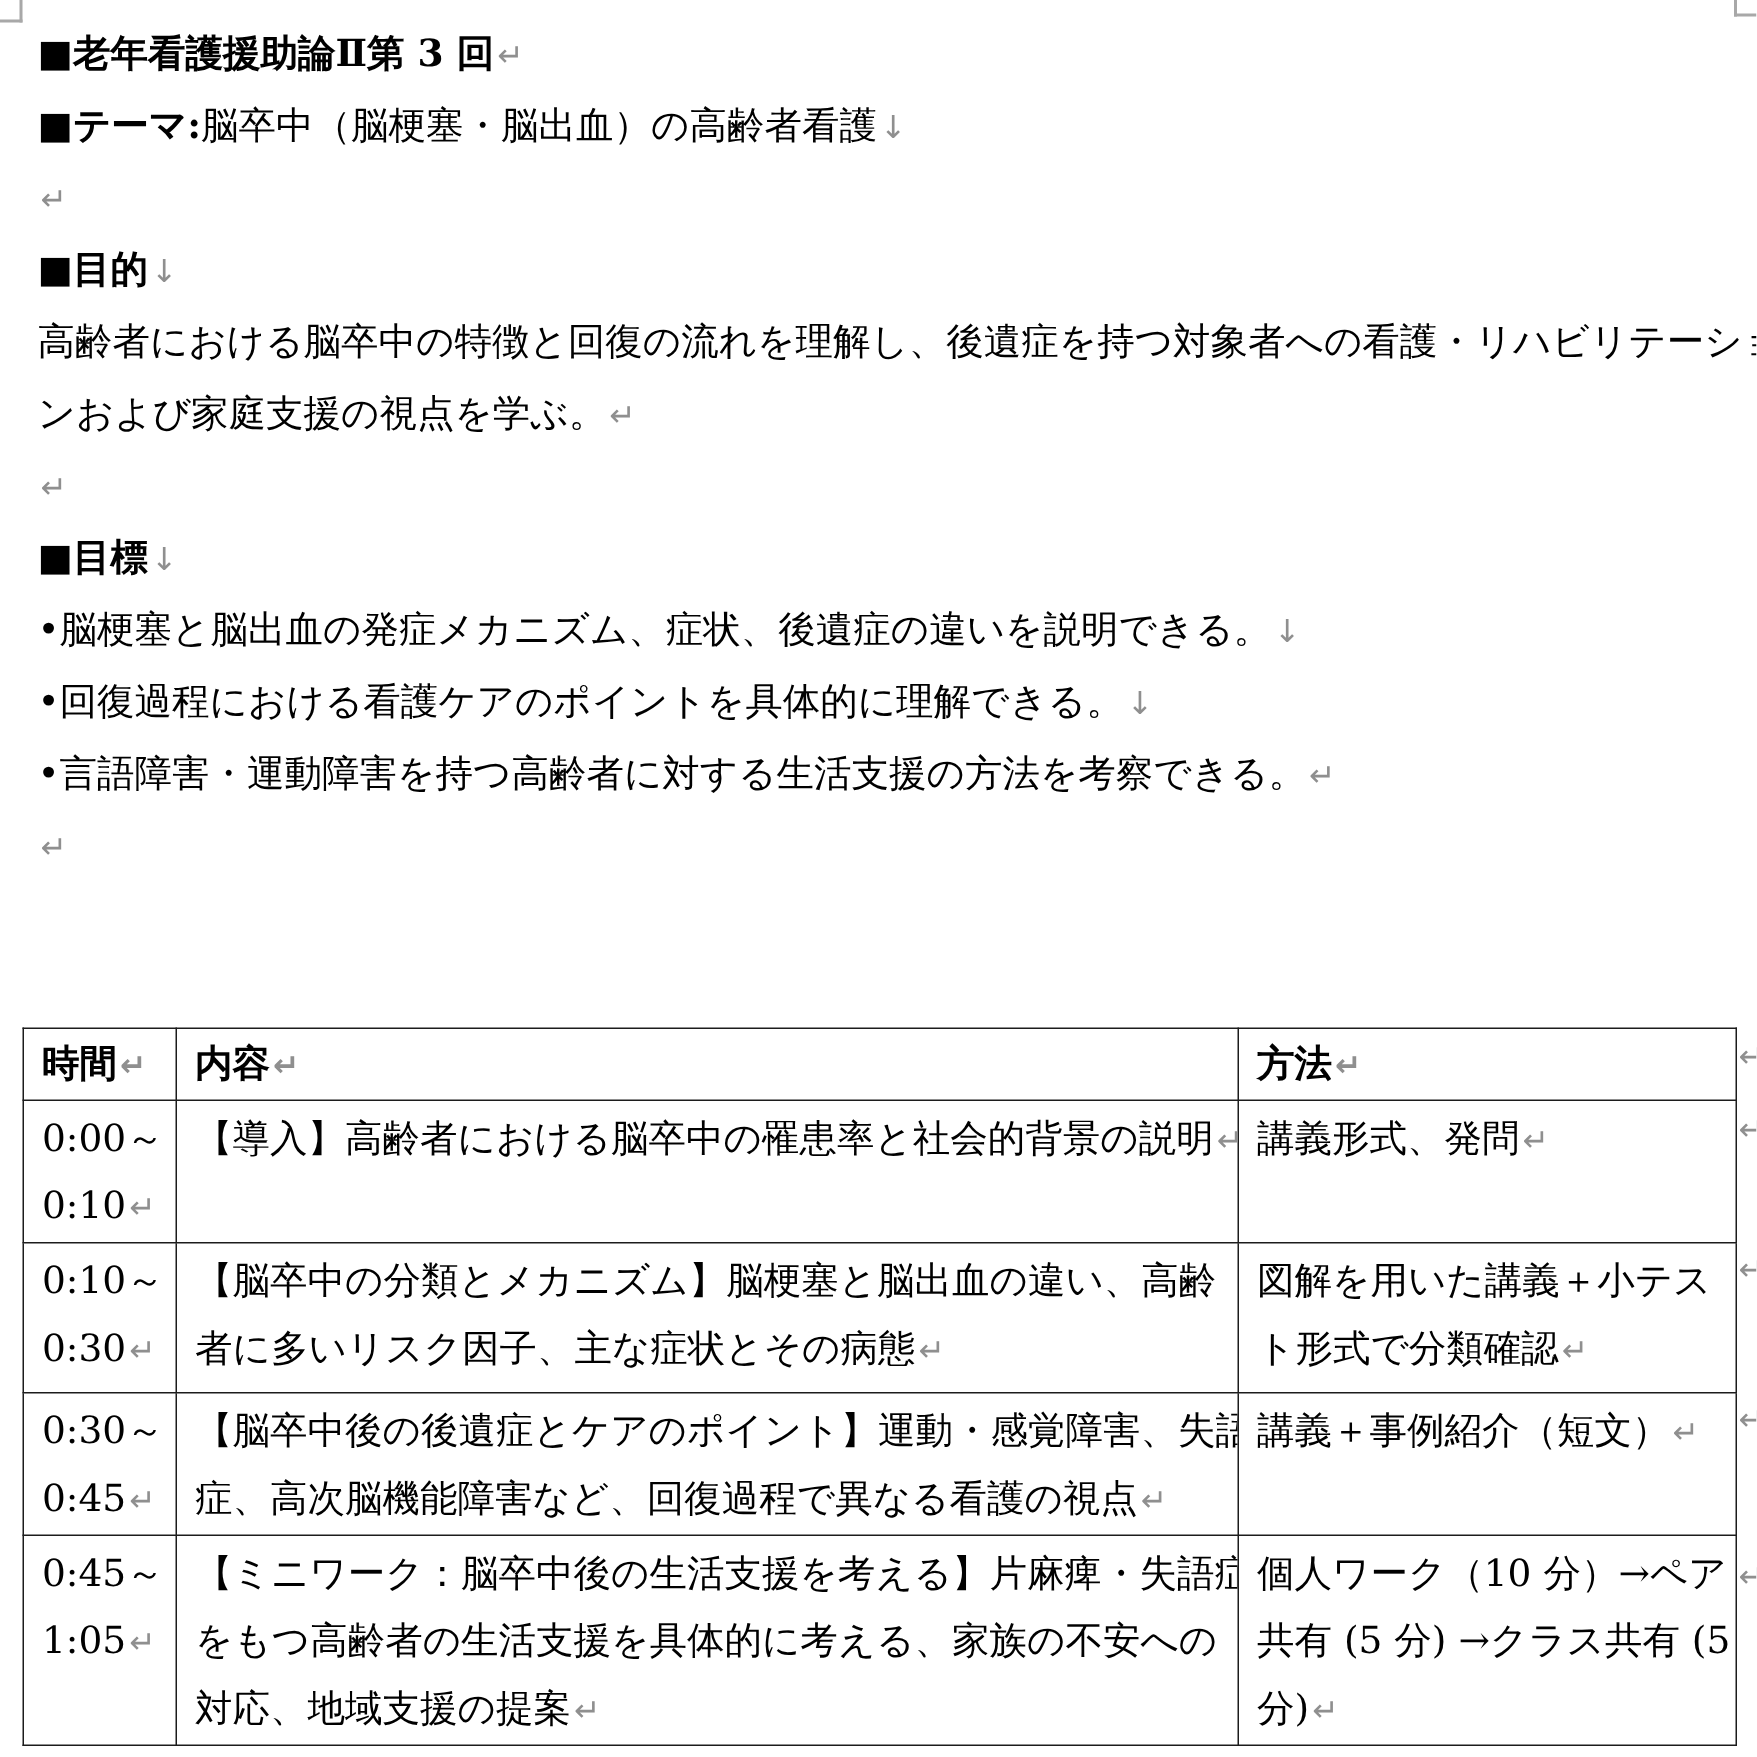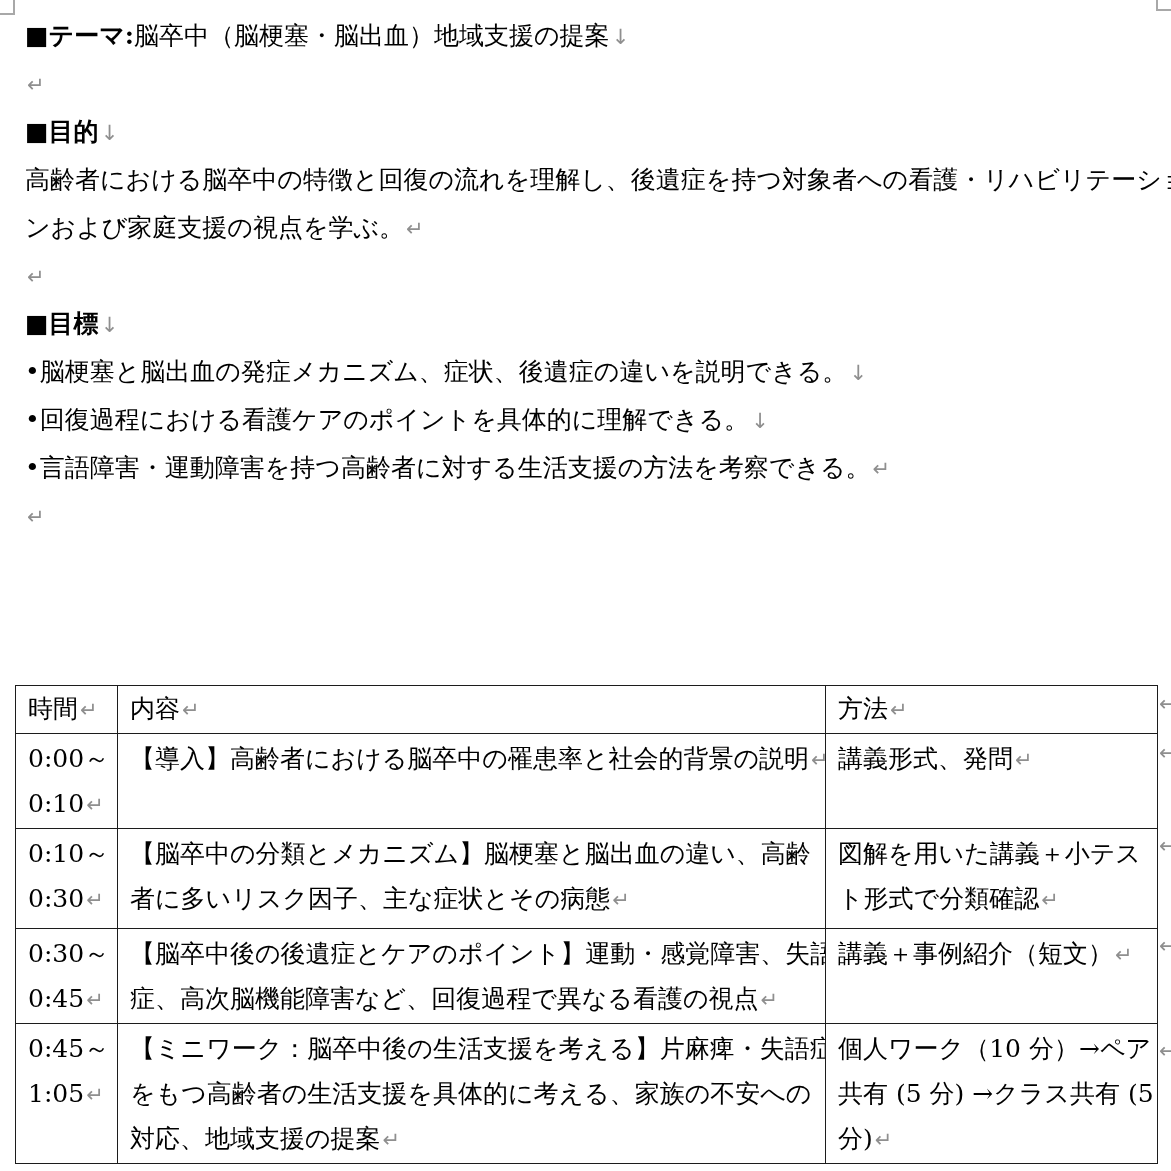--- a/index.html
+++ b/index.html
@@ -31,21 +31,21 @@
 
   .table-wrap{position:absolute;left:15px;top:685px;}
   table.lesson{border-collapse:collapse;table-layout:fixed;width:1142px;}
   table.lesson th,table.lesson td{
     border:1.6px solid #1c1c1c;
     vertical-align:top;
     text-align:left;
     padding:2px 4px 0 12px;
     overflow:hidden;
   }
-  table.lesson th{font-weight:normal;}
+  table.lesson th{font-weight:bold;}
   .cline{line-height:45px;white-space:pre;}
   tr.hrow{height:48px;}
   tr.hrow .cline{line-height:42px;}
   tr.r1{height:93px;}
   tr.r2{height:100px;}
   tr.r3{height:85px;}
   tr.r4{height:133px;}
 
   .rowend{
     position:absolute;
@@ -57,21 +57,22 @@
 </style>
 </head>
 <body>
 
 <div class="page">
 
   <div class="crop tl"></div>
   <div class="crop tr"></div>
 
   <div class="textblock">
-    <div class="tline"><span class="b">■テーマ:</span><span>脳卒中（脳梗塞・脳出血）地域支援の提案</span><span class="mark">↓</span></div>
+    <div class="tline"><span class="b">■老年看護援助論Ⅱ第 3 回</span><span class="mark">↵</span></div>
+    <div class="tline"><span class="b">■テーマ:</span><span>脳卒中（脳梗塞・脳出血）の高齢者看護</span><span class="mark">↓</span></div>
     <div class="tline"><span class="mark">↵</span></div>
     <div class="tline"><span class="b">■目的</span><span class="mark">↓</span></div>
     <div class="tline"><span>高齢者における脳卒中の特徴と回復の流れを理解し、後遺症を持つ対象者への看護・リハビリテーショ</span></div>
     <div class="tline"><span>ンおよび家庭支援の視点を学ぶ。</span><span class="mark">↵</span></div>
     <div class="tline"><span class="mark">↵</span></div>
     <div class="tline"><span class="b">■目標</span><span class="mark">↓</span></div>
     <div class="tline"><span>•脳梗塞と脳出血の発症メカニズム、症状、後遺症の違いを説明できる。</span><span class="mark">↓</span></div>
     <div class="tline"><span>•回復過程における看護ケアのポイントを具体的に理解できる。</span><span class="mark">↓</span></div>
     <div class="tline"><span>•言語障害・運動障害を持つ高齢者に対する生活支援の方法を考察できる。</span><span class="mark">↵</span></div>
     <div class="tline"><span class="mark">↵</span></div>

